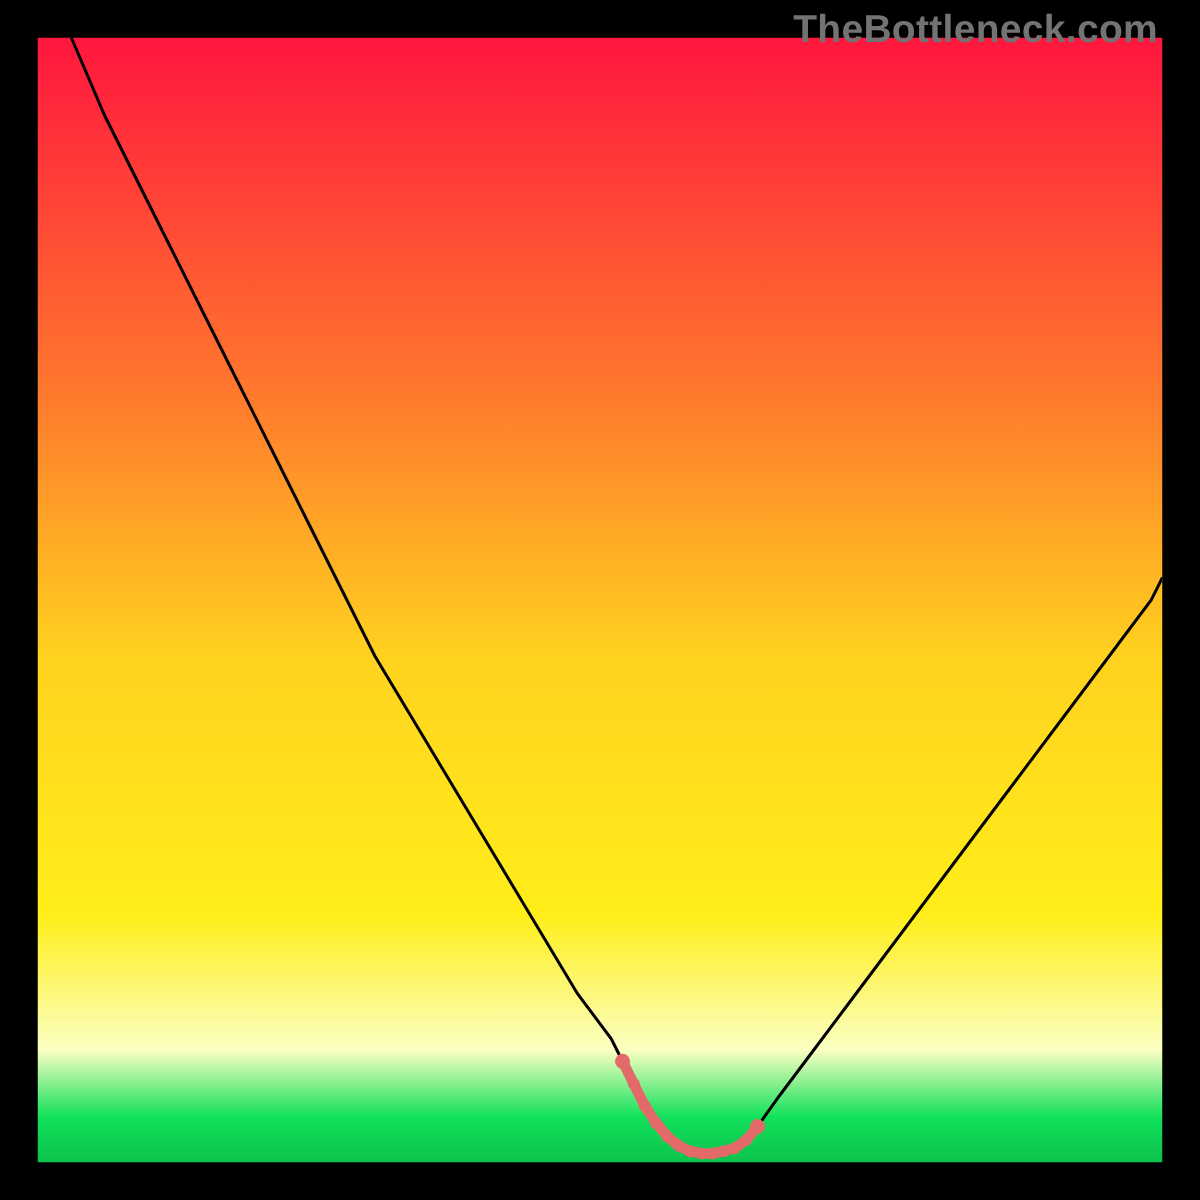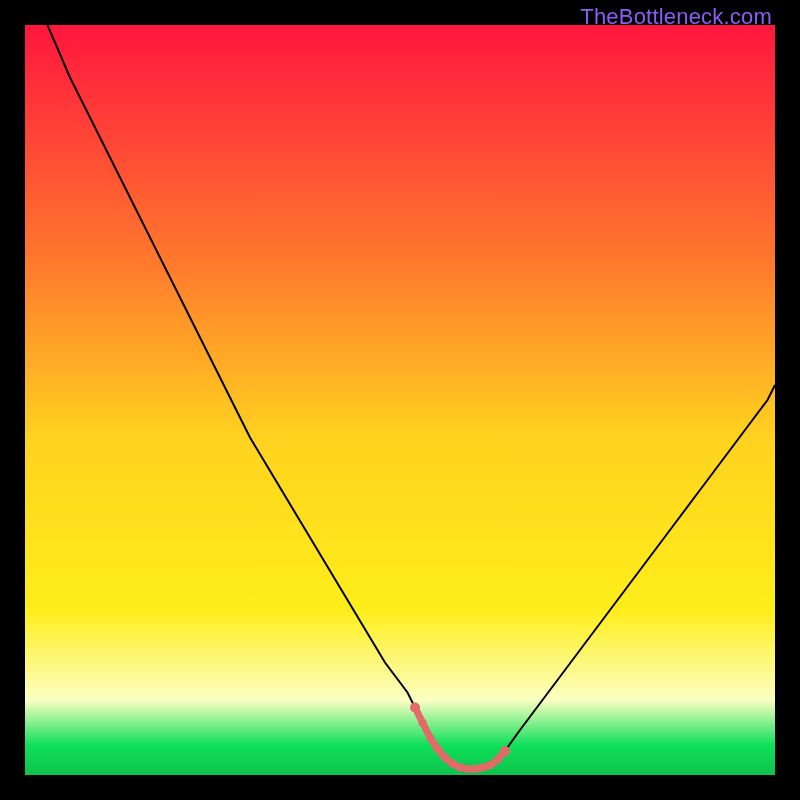--- a/index.html
+++ b/index.html
@@ -1,19 +1,19 @@
 <!DOCTYPE html>
 <html><head>
 <meta charset="utf-8">
 <style>
   * { margin: 0; padding: 0; box-sizing: border-box; }
   body { width: 800px; height: 800px; overflow: hidden; background: #000; position: relative; font-family: Arial, sans-serif; }
   .frame { position: absolute; left: 0; top: 0; width: 800px; height: 800px; background: #000; }
   .plot-area { position: absolute; left: 25px; top: 25px; width: 750px; height: 750px; }
-  .watermark { position: absolute; top: 4px; right: 28px; color: #8b5cf6; font-size: 22px; font-weight: 400; letter-spacing: 0.2px; }
+  .watermark { position: absolute; top: 4px; right: 28px; color: #737373; font-size: 26px; font-weight: 700; letter-spacing: 0.2px; }
   svg { display: block; }
 </style>
 </head>
 <body>
 
 <div class="frame">
 
   <div class="plot-area">
     <svg width="750" height="750" viewBox="0 0 750 750">
       <defs>

